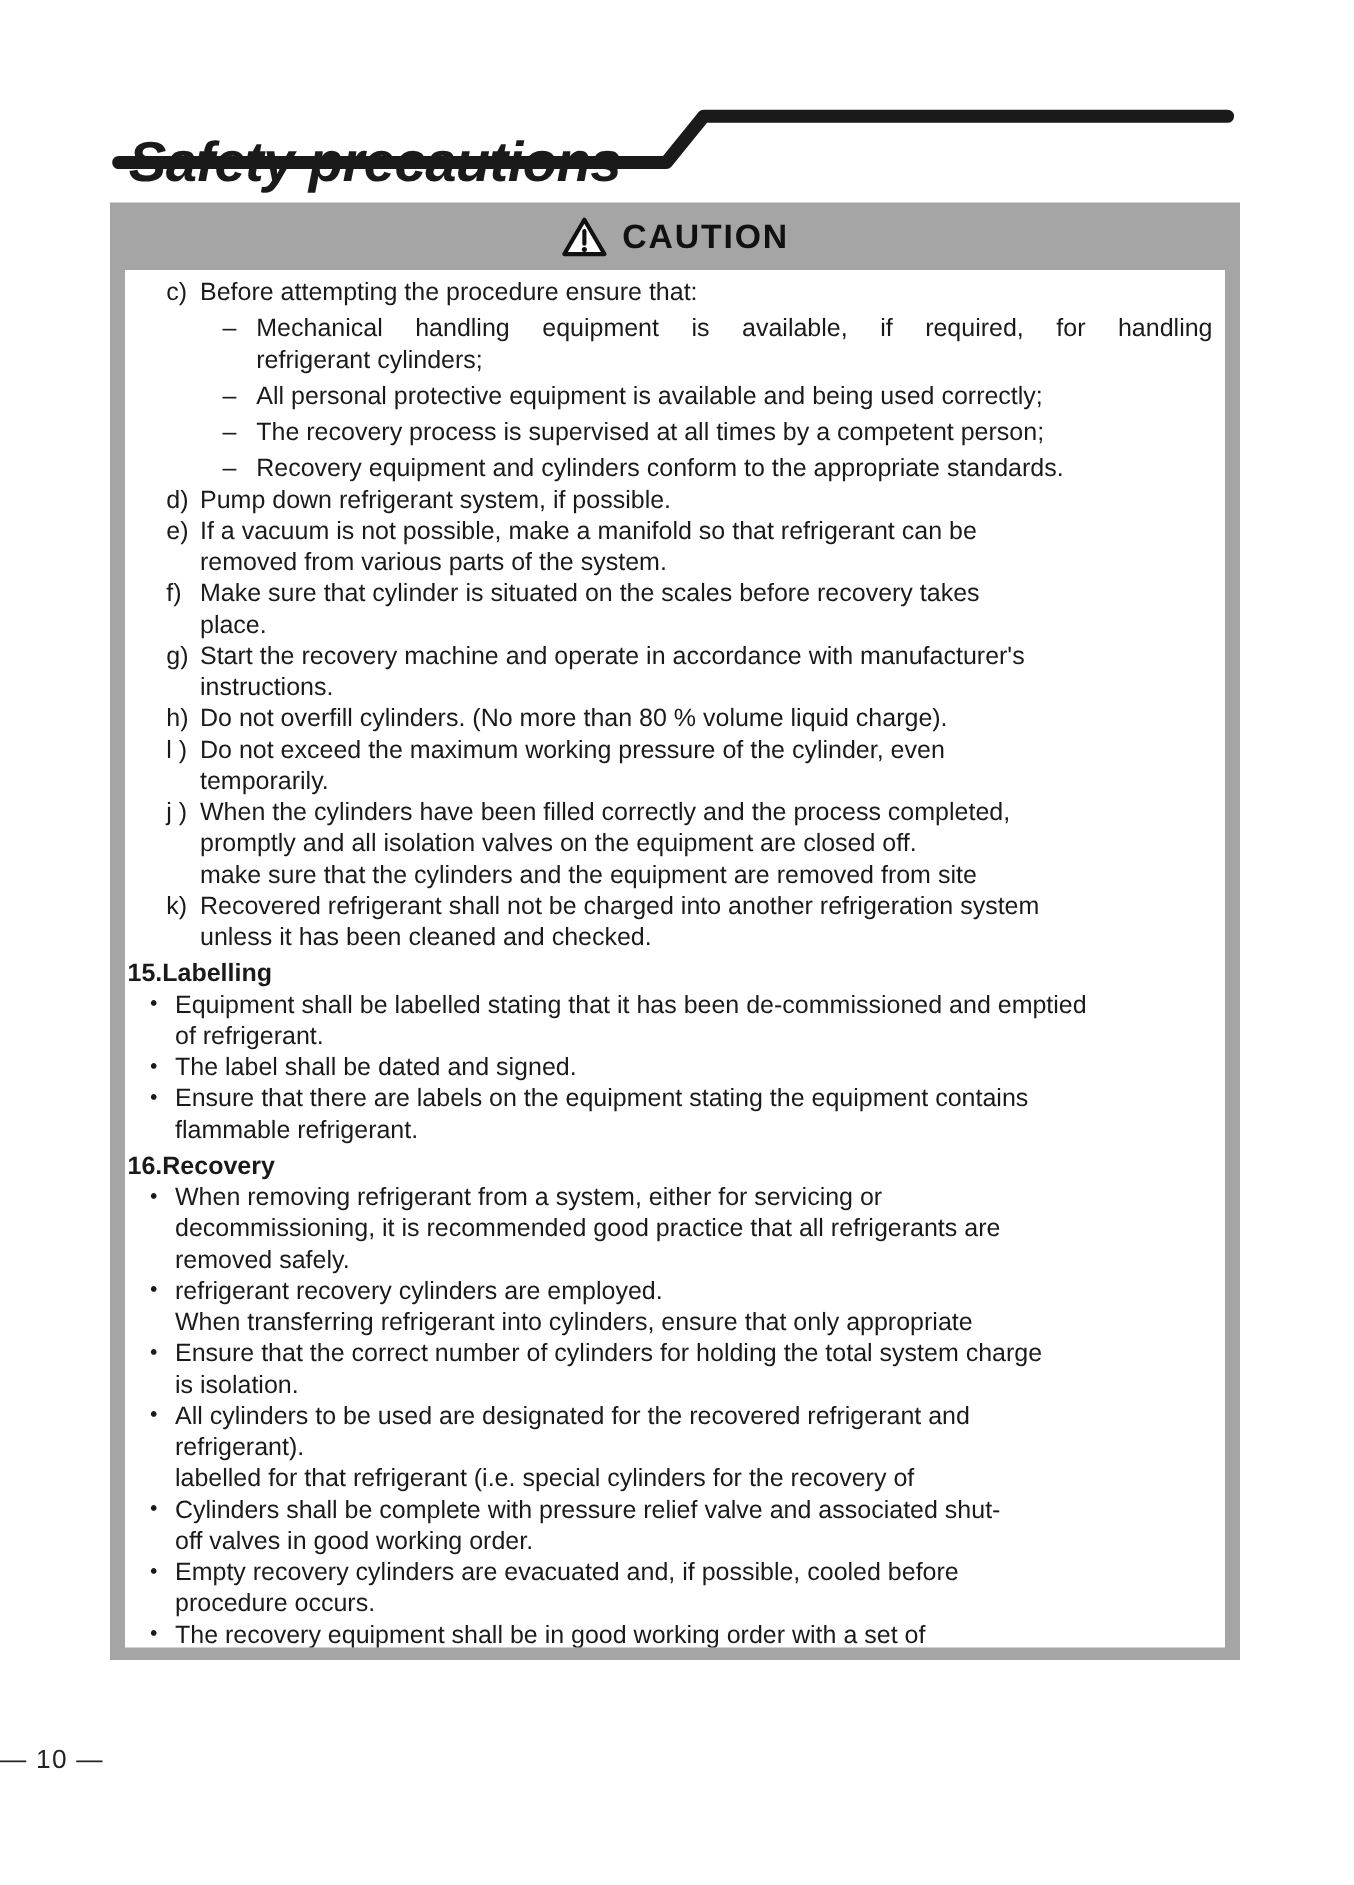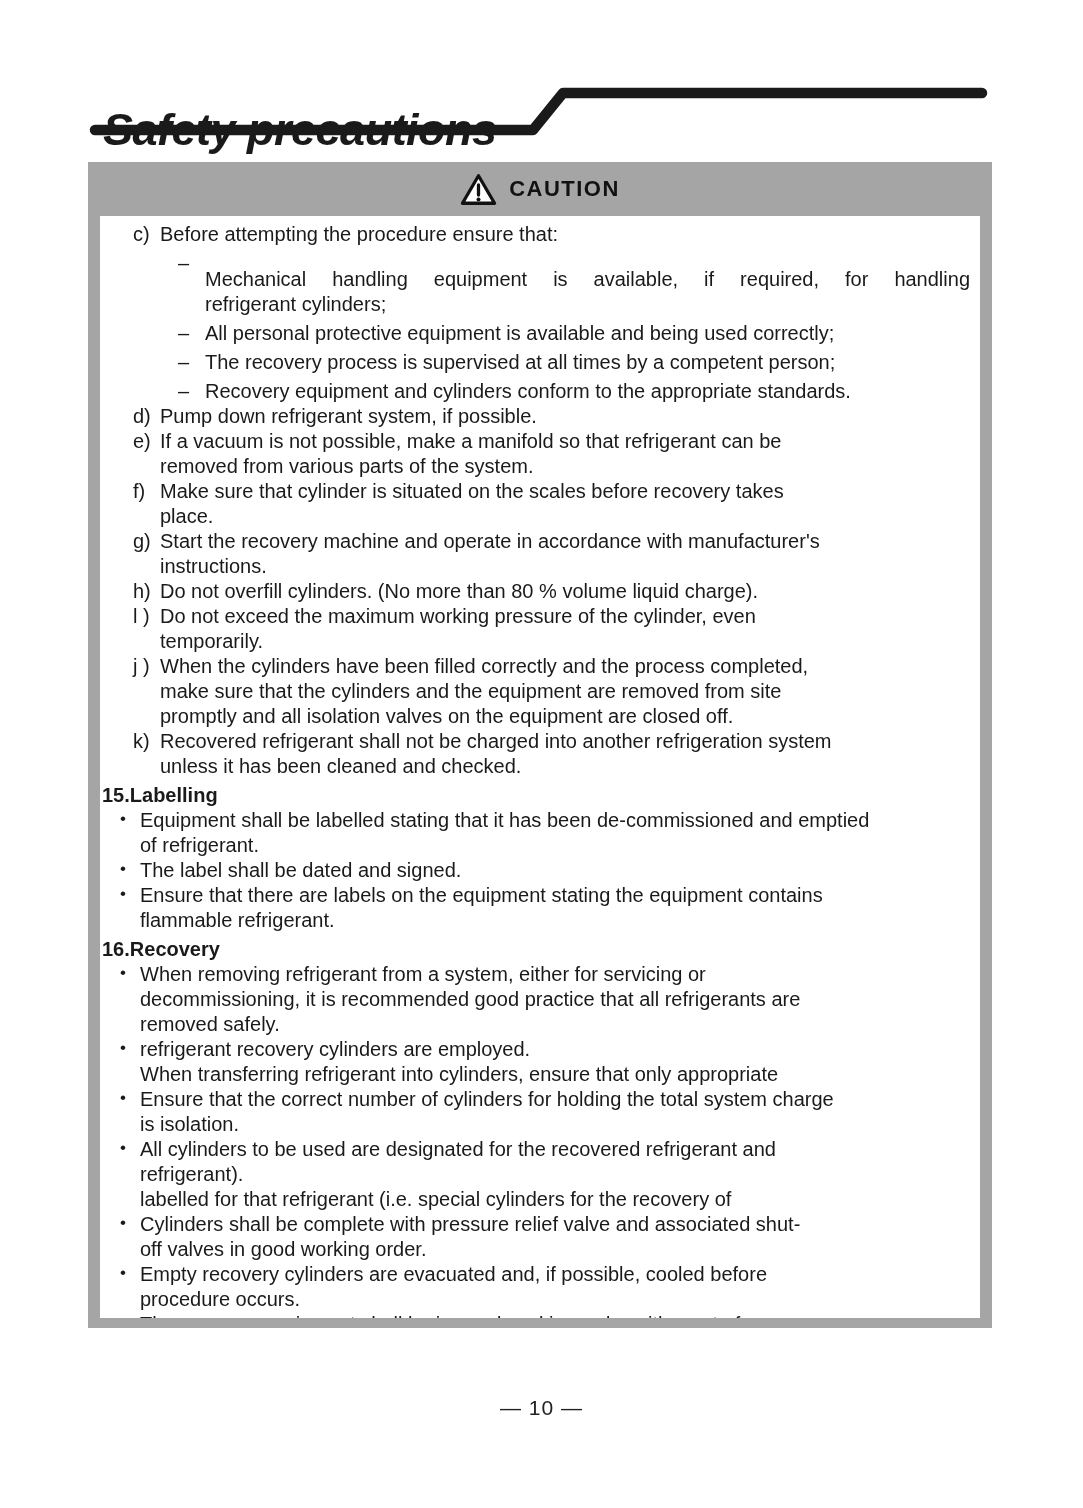--- a/index.html
+++ b/index.html
@@ -26,49 +26,49 @@
     position:absolute; left:88px; top:162px;
     width:904px; height:1166px;
     background:var(--caution-box-gray,#a5a5a5);
   }
   .caution-header {
     height:54px;
     display:flex; align-items:center; justify-content:center;
     gap:12px;
   }
   .caution-heading {
-    font-size:22px; font-weight:bold; letter-spacing:1.5px;
+    font-size:27px; font-weight:bold; letter-spacing:1.5px;
     color:#111111;
   }
   .caution-body {
     position:absolute; left:12px; right:12px; top:54px; bottom:10px;
     background:var(--paper,#ffffff);
     padding:6px 10px 0 0;
     overflow:hidden;
     font-size:20px; line-height:25px;
   }
 
   
   .row { display:flex; align-items:flex-start; }
   .row.letter  { margin-left:33px; margin-top:0; }
   .row.dash    { margin-left:78px; margin-top:4px; }
   .row.bullet  { margin-left:20px; margin-top:0; }
   .row.heading { display:block; margin-left:2px; margin-top:4px; }
   .marker { flex:0 0 27px; white-space:pre; }
   .marker-bullet { flex:0 0 20px; font-size:17px; position:relative; top:-2px; }
   .lines { flex:1 1 auto; min-width:0; }
   .line { min-height:25px; }
-  .line.justify { text-align:justify; text-align-last:justify;margin-top:16px; }
+  .line.justify { text-align:justify; text-align-last:justify; }
   .item-number { font-weight:bold; }
   .item-label  { font-weight:bold; }
 
   
   .page-footer {
     position:absolute; top:1396px; left:0; width:100%;
-    text-align:center; font-size:21px; letter-spacing:1px;
+    font-size:21px; letter-spacing:1px;
     color:#222222;
   }
 </style>
 </head>
 <body>
 
 <div class="page">
 
   <h1 class="page-title">Safety precautions</h1>
 
@@ -156,22 +156,22 @@
           <span class="marker">l )</span>
           <div class="lines">
             <div class="line">Do not exceed the maximum working pressure of the cylinder, even</div>
             <div class="line">temporarily.</div>
           </div>
         </div>
         <div class="row letter">
           <span class="marker">j )</span>
           <div class="lines">
             <div class="line">When the cylinders have been filled correctly and the process completed,</div>
+            <div class="line">promptly and all isolation valves on the equipment are closed off.</div>
             <div class="line">make sure that the cylinders and the equipment are removed from site</div>
-            <div class="line">promptly and all isolation valves on the equipment are closed off.</div>
           </div>
         </div>
         <div class="row letter">
           <span class="marker">k)</span>
           <div class="lines">
             <div class="line">Recovered refrigerant shall not be charged into another refrigeration system</div>
             <div class="line">unless it has been cleaned and checked.</div>
           </div>
         </div>
         <div class="row heading"><span class="item-number">15.</span><span class="item-label">Labelling</span></div>

